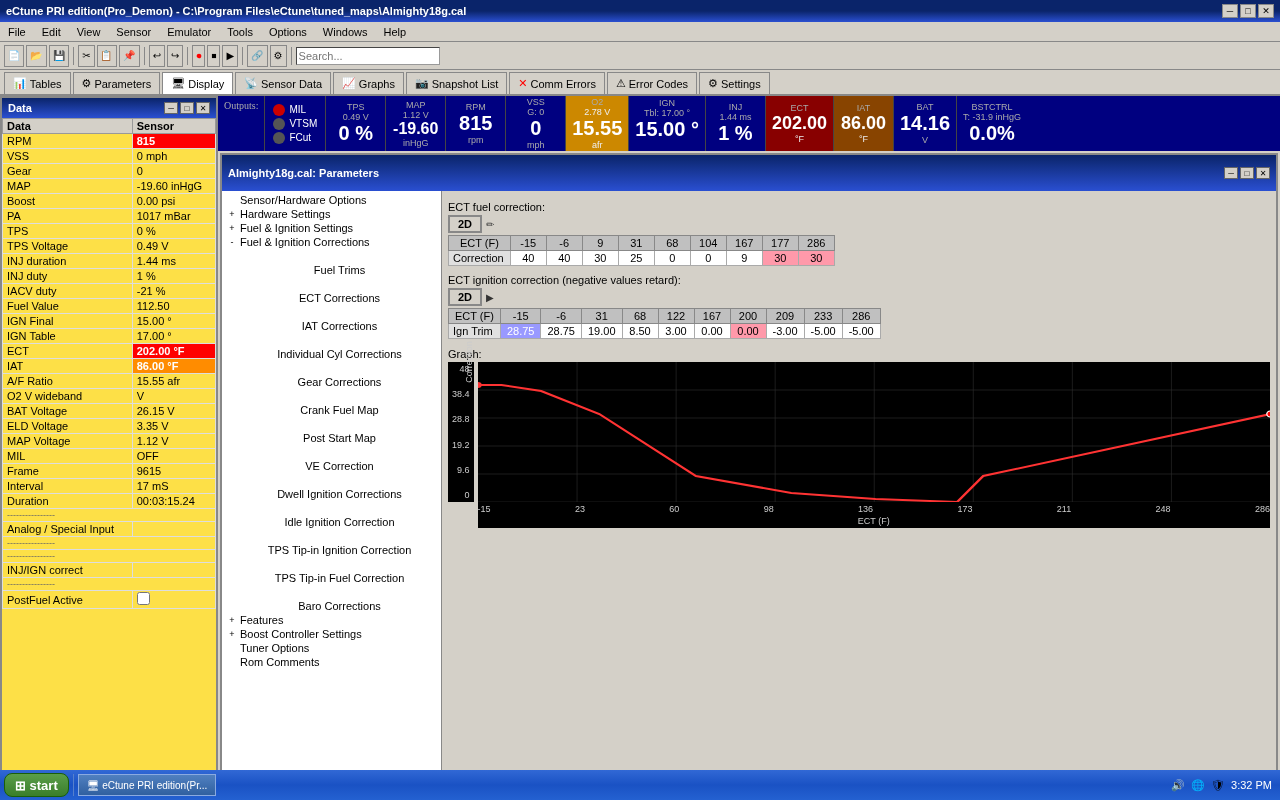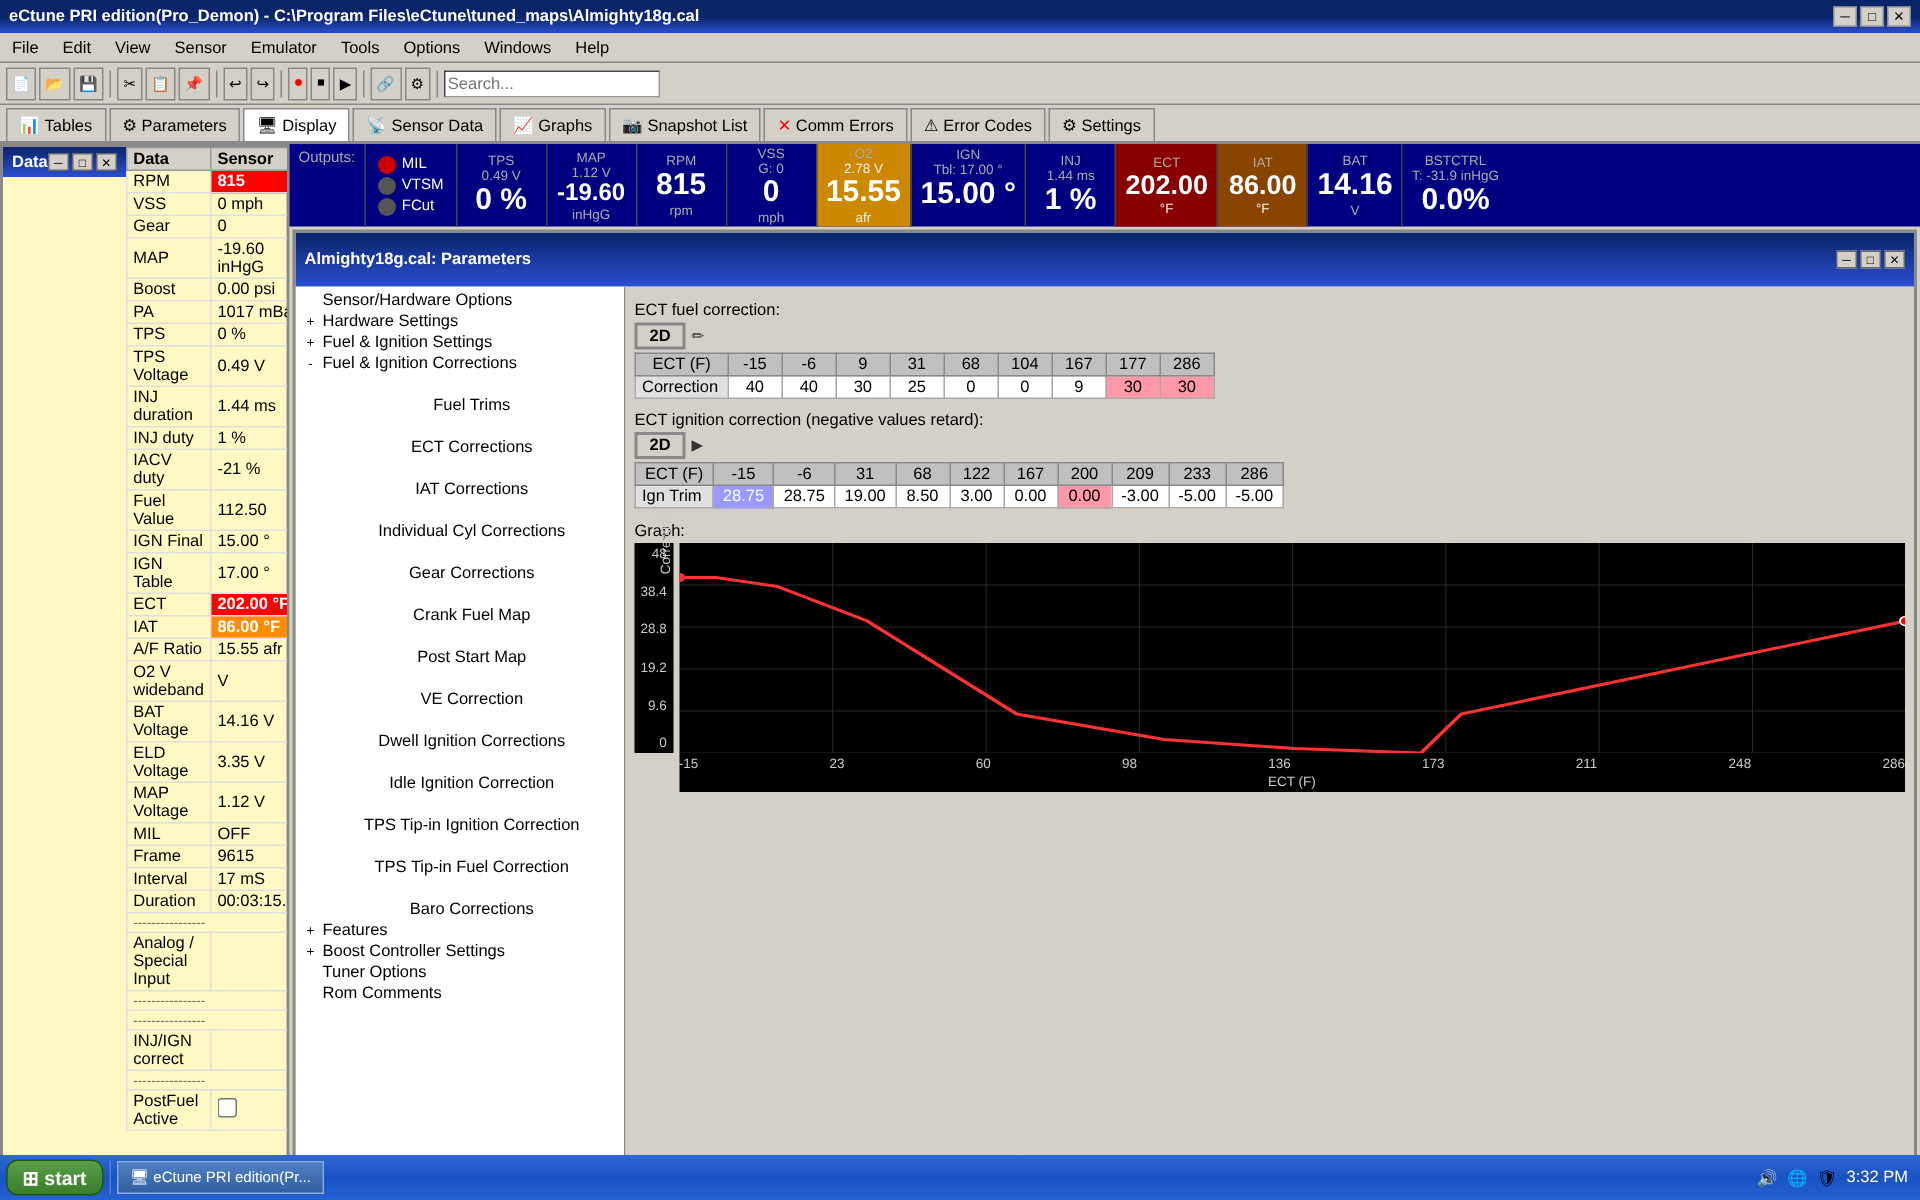--- a/index.html
+++ b/index.html
@@ -87,25 +87,25 @@
       height: 22px;
       display: flex; align-items: center; gap: 3px;
     }
     .tab.active { background: white; }
 
     
     .main-area { display: flex; height: calc(800px - 96px); }
 
     
     .data-panel {
-      width: 193px;
-      background: #fef9c3;
+      width: 218px;
+      background: #fde047;
       border: 2px solid #888;
       display: flex;
-      flex-direction: row;
+      flex-direction: column;
       overflow: hidden;
     }
     .panel-title-bar {
       background: linear-gradient(to bottom, #0a246a, #2a4fd1);
       color: white;
       padding: 2px 6px;
       display: flex;
       align-items: center;
       justify-content: space-between;
       height: 20px;
@@ -144,20 +144,21 @@
       align-items: stretch;
       height: 55px;
       font-size: 10px;
     }
     .outputs-label {
       padding: 4px 6px;
       color: #aaa;
       font-size: 10px;
       display: flex;
       align-items: flex-start;
+      font-family: Liberation Serif, serif;
     }
     .output-group {
       display: flex;
       flex-direction: column;
       align-items: center;
       justify-content: center;
       border-left: 1px solid #444;
       padding: 2px 6px;
       min-width: 60px;
     }
@@ -513,21 +514,21 @@
             <tr>
               <td>A/F Ratio</td>
               <td>15.55 afr</td>
             </tr>
             <tr>
               <td>O2 V wideband</td>
               <td>V</td>
             </tr>
             <tr>
               <td>BAT Voltage</td>
-              <td>14.16 V</td>
+              <td>26.15 V</td>
             </tr>
             <tr>
               <td>ELD Voltage</td>
               <td>3.35 V</td>
             </tr>
             <tr>
               <td>MAP Voltage</td>
               <td>1.12 V</td>
             </tr>
             <tr>

